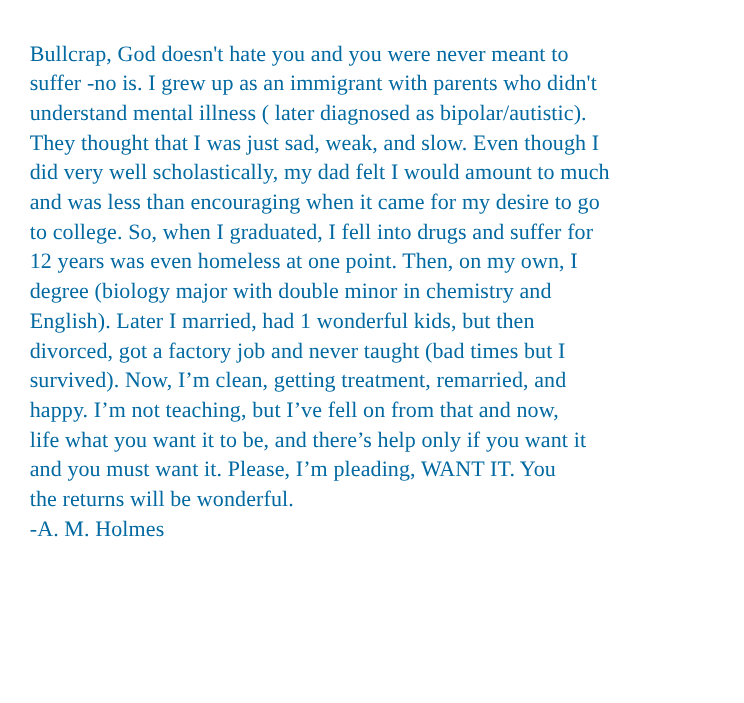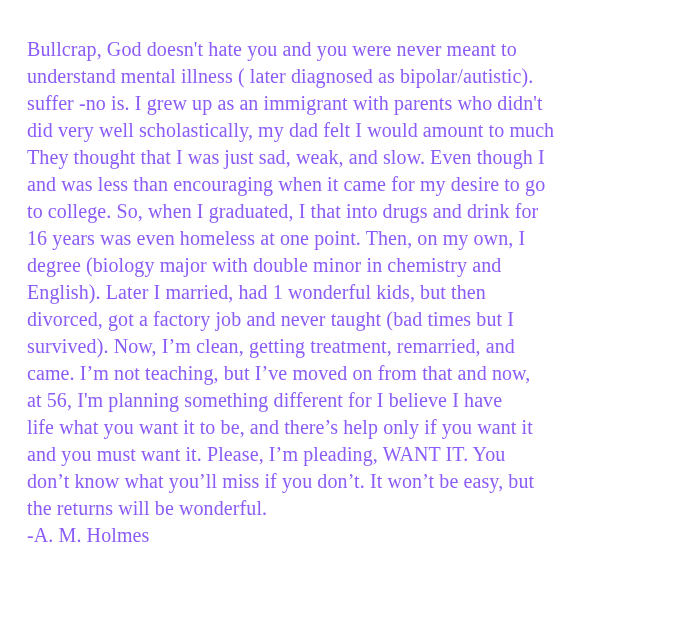--- a/index.html
+++ b/index.html
@@ -11,45 +11,43 @@
     width: 676px;
     height: 639px;
     overflow: hidden;
     font-family: "Liberation Serif", serif;
   }
   .document {
     box-sizing: border-box;
     width: 676px;
     height: 639px;
     padding: 36px 20px 0 27px;
-    color: #8b5cf6;
+    color: #0369a1;
   }
   .line {
     font-size: 20px;
     line-height: 27px;
     white-space: pre;
     letter-spacing: 0.1px;
   }
 </style>
 </head>
 <body>
 
 <div class="document">
   <div class="line">Bullcrap, God doesn't hate you and you were never meant to</div>
+  <div class="line">suffer -no is. I grew up as an immigrant with parents who didn't</div>
   <div class="line">understand mental illness ( later diagnosed as bipolar/autistic).</div>
-  <div class="line">suffer -no is. I grew up as an immigrant with parents who didn't</div>
+  <div class="line">They thought that I was just sad, weak, and slow. Even though I</div>
   <div class="line">did very well scholastically, my dad felt I would amount to much</div>
-  <div class="line">They thought that I was just sad, weak, and slow. Even though I</div>
   <div class="line">and was less than encouraging when it came for my desire to go</div>
-  <div class="line">to college. So, when I graduated, I that into drugs and drink for</div>
-  <div class="line">16 years was even homeless at one point. Then, on my own, I</div>
+  <div class="line">to college. So, when I graduated, I fell into drugs and suffer for</div>
+  <div class="line">12 years was even homeless at one point. Then, on my own, I</div>
   <div class="line">degree (biology major with double minor in chemistry and</div>
   <div class="line">English). Later I married, had 1 wonderful kids, but then</div>
   <div class="line">divorced, got a factory job and never taught (bad times but I</div>
   <div class="line">survived). Now, I’m clean, getting treatment, remarried, and</div>
-  <div class="line">came. I’m not teaching, but I’ve moved on from that and now,</div>
-  <div class="line">at 56, I'm planning something different for I believe I have</div>
+  <div class="line">happy. I’m not teaching, but I’ve fell on from that and now,</div>
   <div class="line">life what you want it to be, and there’s help only if you want it</div>
   <div class="line">and you must want it. Please, I’m pleading, WANT IT. You</div>
-  <div class="line">don’t know what you’ll miss if you don’t. It won’t be easy, but</div>
   <div class="line">the returns will be wonderful.</div>
   <div class="line">-A. M. Holmes</div>
 </div>
 
 </body></html>

